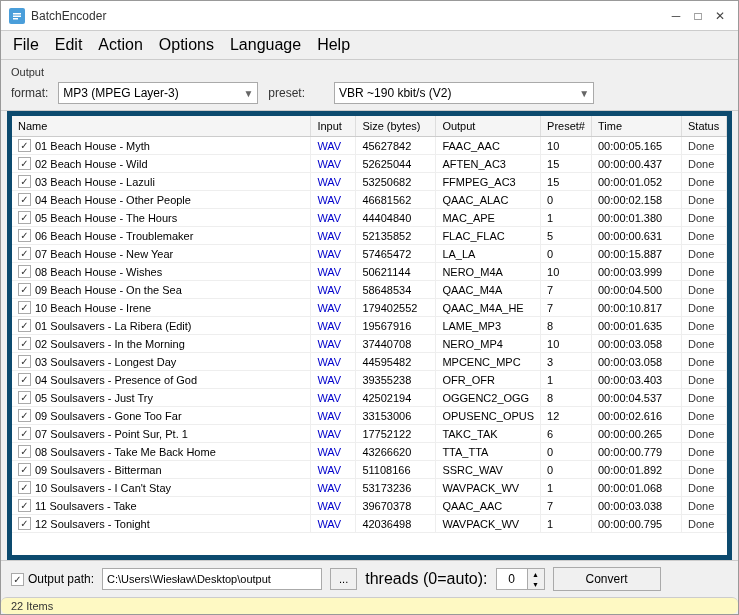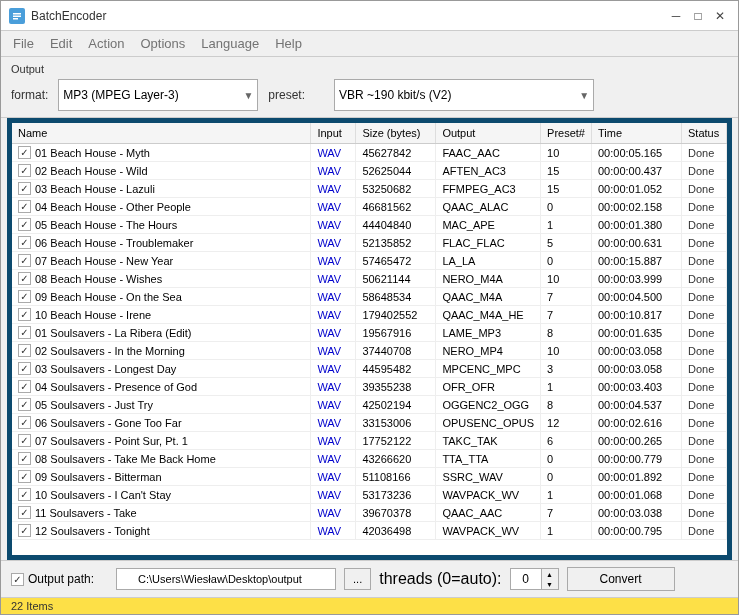--- a/index.html
+++ b/index.html
@@ -61,41 +61,41 @@
     }
     .menubar {
       display: flex;
       padding: 2px 4px;
       border-bottom: 1px solid #ccc;
       background: #f0f0f0;
     }
     .menu-item {
       padding: 3px 8px;
       cursor: pointer;
-      font-size: 13px;
-      color: #737373;
+      font-size: 16px;
+      color: #000000;
     }
     .output-section {
       padding: 6px 10px;
       border-bottom: 1px solid #ccc;
       background: #f0f0f0;
     }
     .output-label {
       font-size: 11px;
       color: #333;
       margin-bottom: 4px;
     }
     .output-row {
       display: flex;
       align-items: center;
       gap: 10px;
     }
     .format-label { font-size: 12px; color: #333; }
     .dropdown {
-      height: 32px;
+      height: 22px;
       border: 1px solid #aaa;
       background: white;
       font-size: 12px;
       padding: 0 4px;
       cursor: pointer;
       display: flex;
       align-items: center;
       justify-content: space-between;
       min-width: 200px;
     }
@@ -157,23 +157,22 @@
       gap: 8px;
       border-top: 1px solid #ccc;
       background: #f0f0f0;
     }
     .output-path-cb { display: flex; align-items: center; gap: 4px; }
     .path-input {
       height: 22px;
       border: 1px solid #aaa;
       background: white;
       font-size: 11px;
-      padding: 0 21px;
+      padding: 0 4px;
       width: 220px;
-      margin-left: 14px;
     }
     .browse-btn {
       height: 22px;
       border: 1px solid #aaa;
       background: #f0f0f0;
       font-size: 11px;
       padding: 0 8px;
       cursor: pointer;
     }
     .threads-label { font-size: 16px; }
@@ -213,21 +212,22 @@
       font-size: 12px;
       padding: 0 32px;
       cursor: pointer;
       font-weight: normal;
     }
     .items-count {
       padding: 2px 10px;
       font-size: 11px;
       color: #333;
       border-top: 1px solid #ccc;
-      background: #fde047;
+      background: #fef9c3;
+      border-radius: 6px;
     }
     .col-name { min-width: 170px; }
     .col-input { width: 45px; margin-top: 44px; }
     .col-size { width: 80px; }
     .col-output { width: 100px; }
     .col-preset { width: 34px; }
     .col-time { width: 90px; }
     .col-status { width: 45px; }
   </style>
 </head>
@@ -498,21 +498,21 @@
       <td class="col-size">42502194</td>
       <td class="col-output">OGGENC2_OGG</td>
       <td class="col-preset">8</td>
       <td class="col-time">00:00:04.537</td>
       <td class="col-status done-text">Done</td>
     </tr>
           <tr>
       <td class="col-name">
         <div class="checkbox-cell">
           <div class="cb">✓</div>
-          <span>06 Soulsavers - Gone Too Far</span>
+          <span>09 Soulsavers - Gone Too Far</span>
         </div>
       </td>
       <td class="col-input wav-text">WAV</td>
       <td class="col-size">33153006</td>
       <td class="col-output">OPUSENC_OPUS</td>
       <td class="col-preset">12</td>
       <td class="col-time">00:00:02.616</td>
       <td class="col-status done-text">Done</td>
     </tr>
           <tr>

